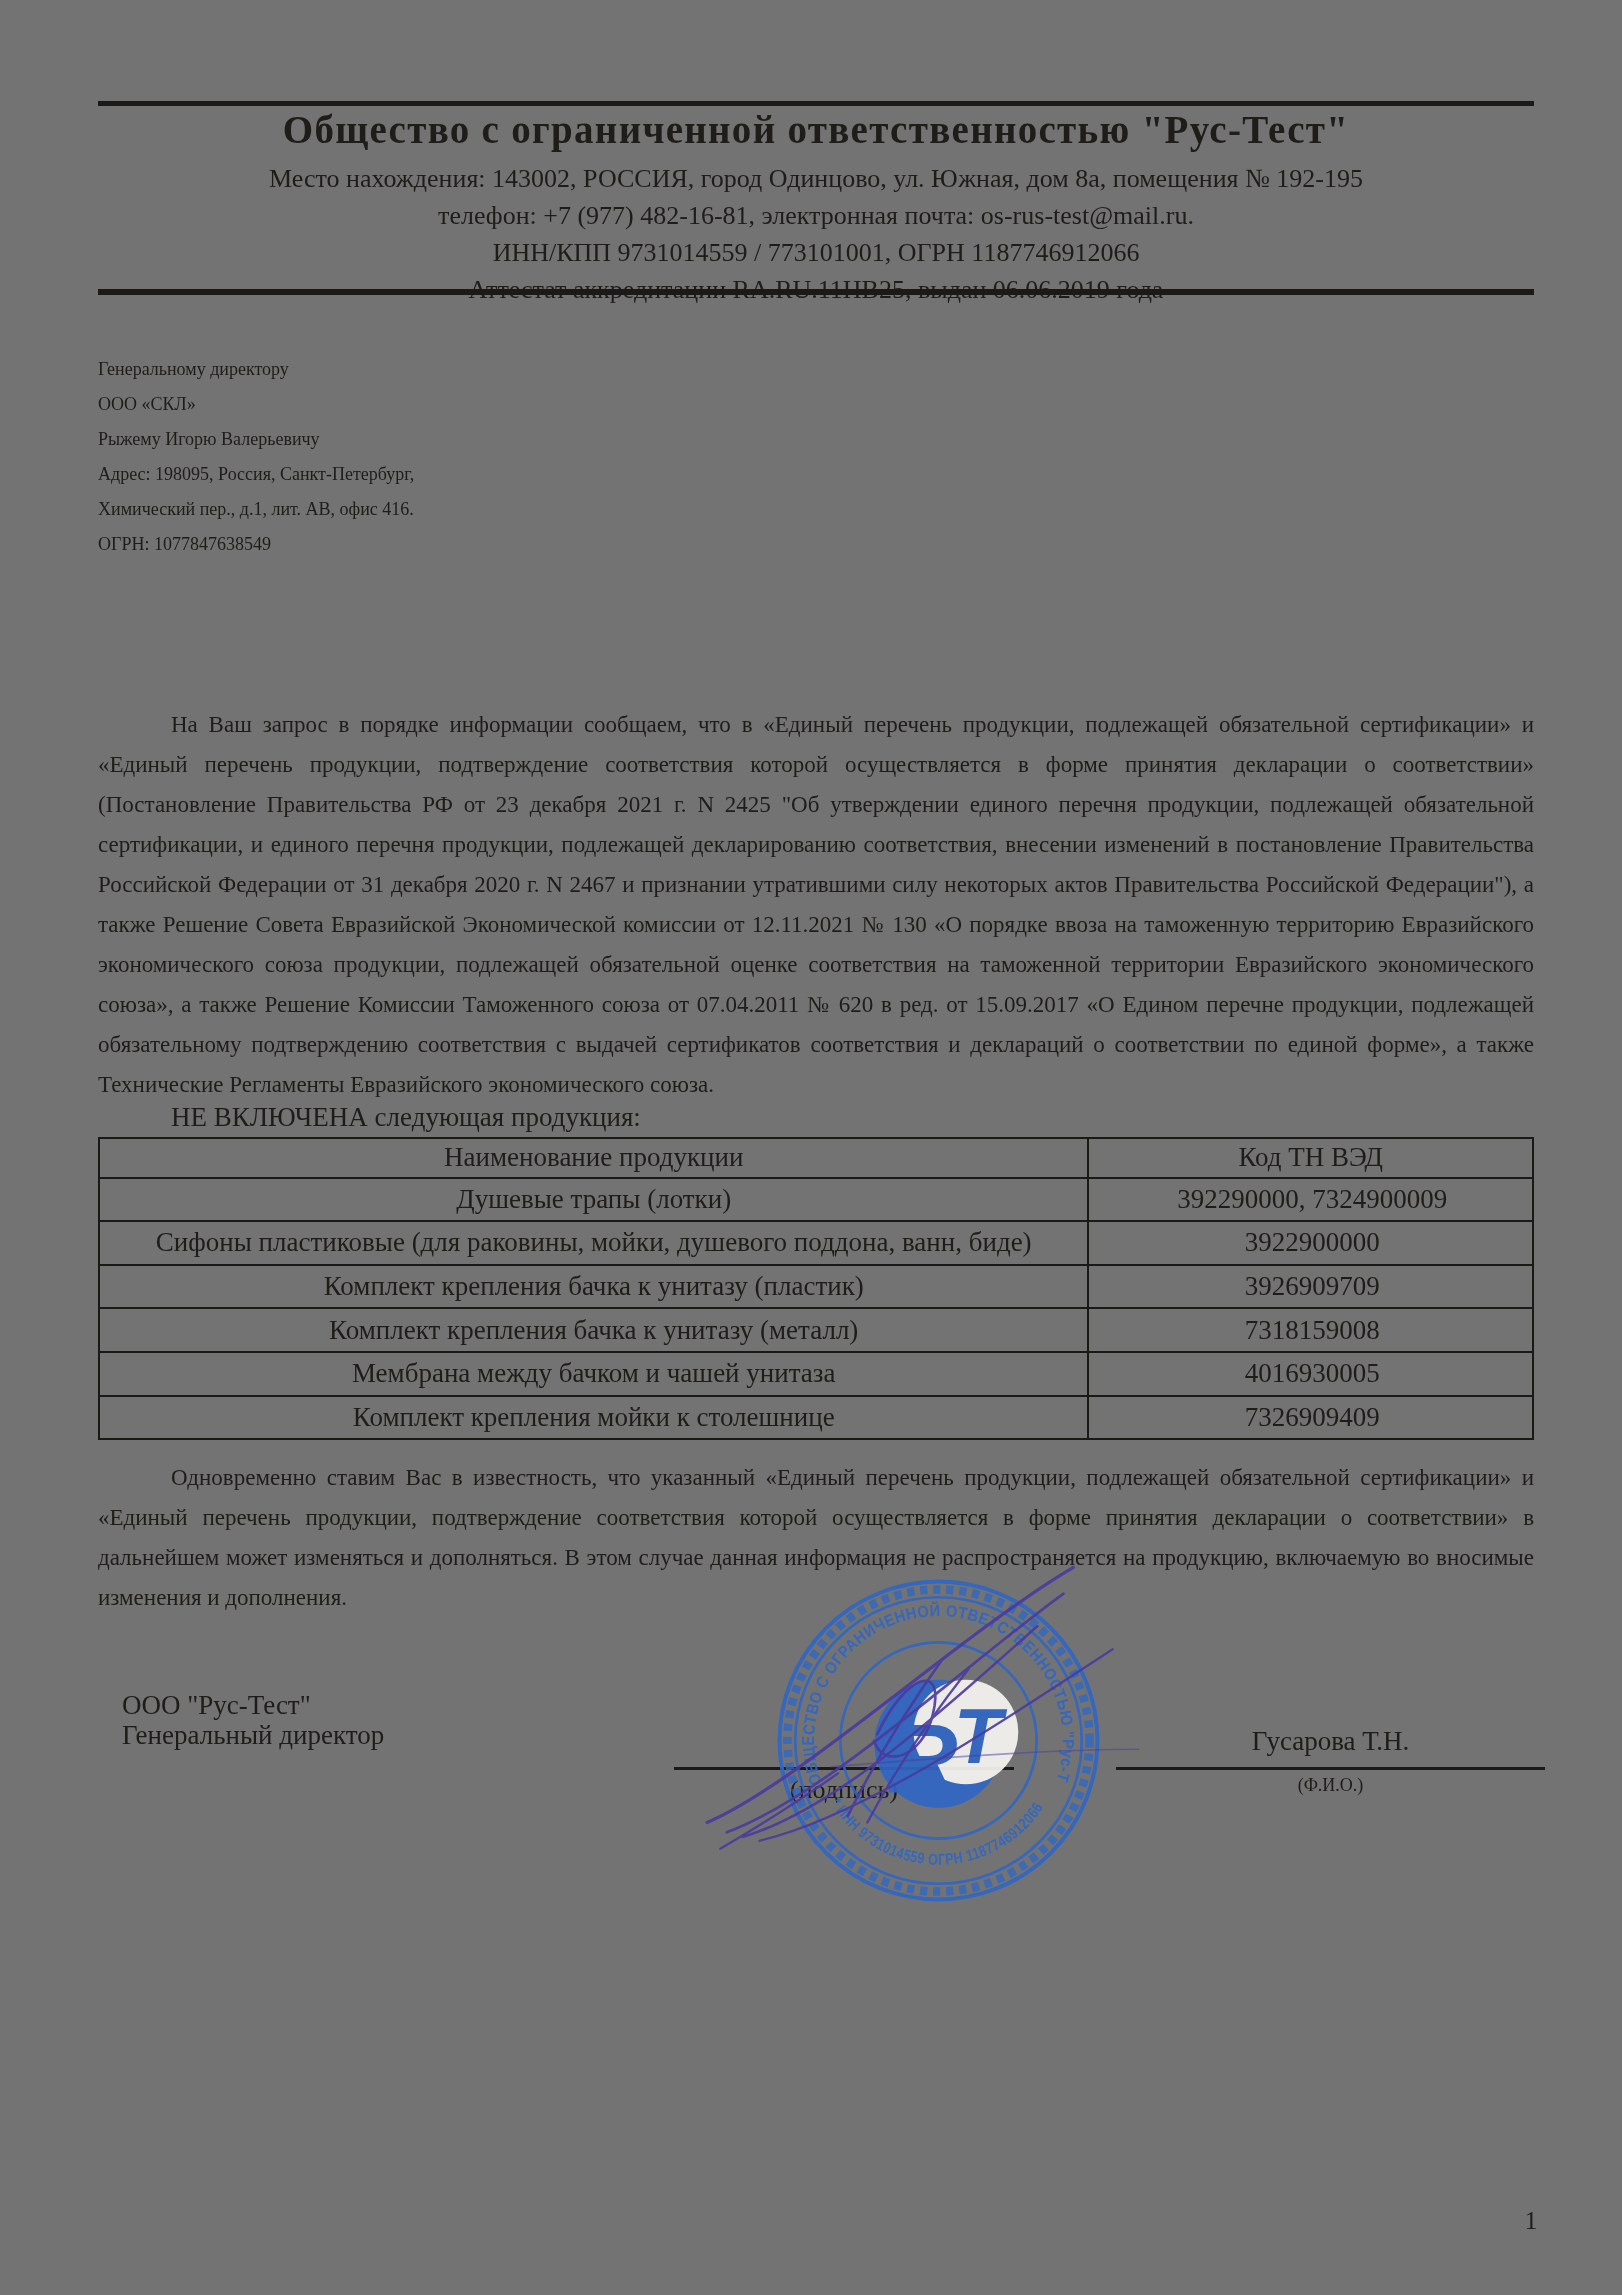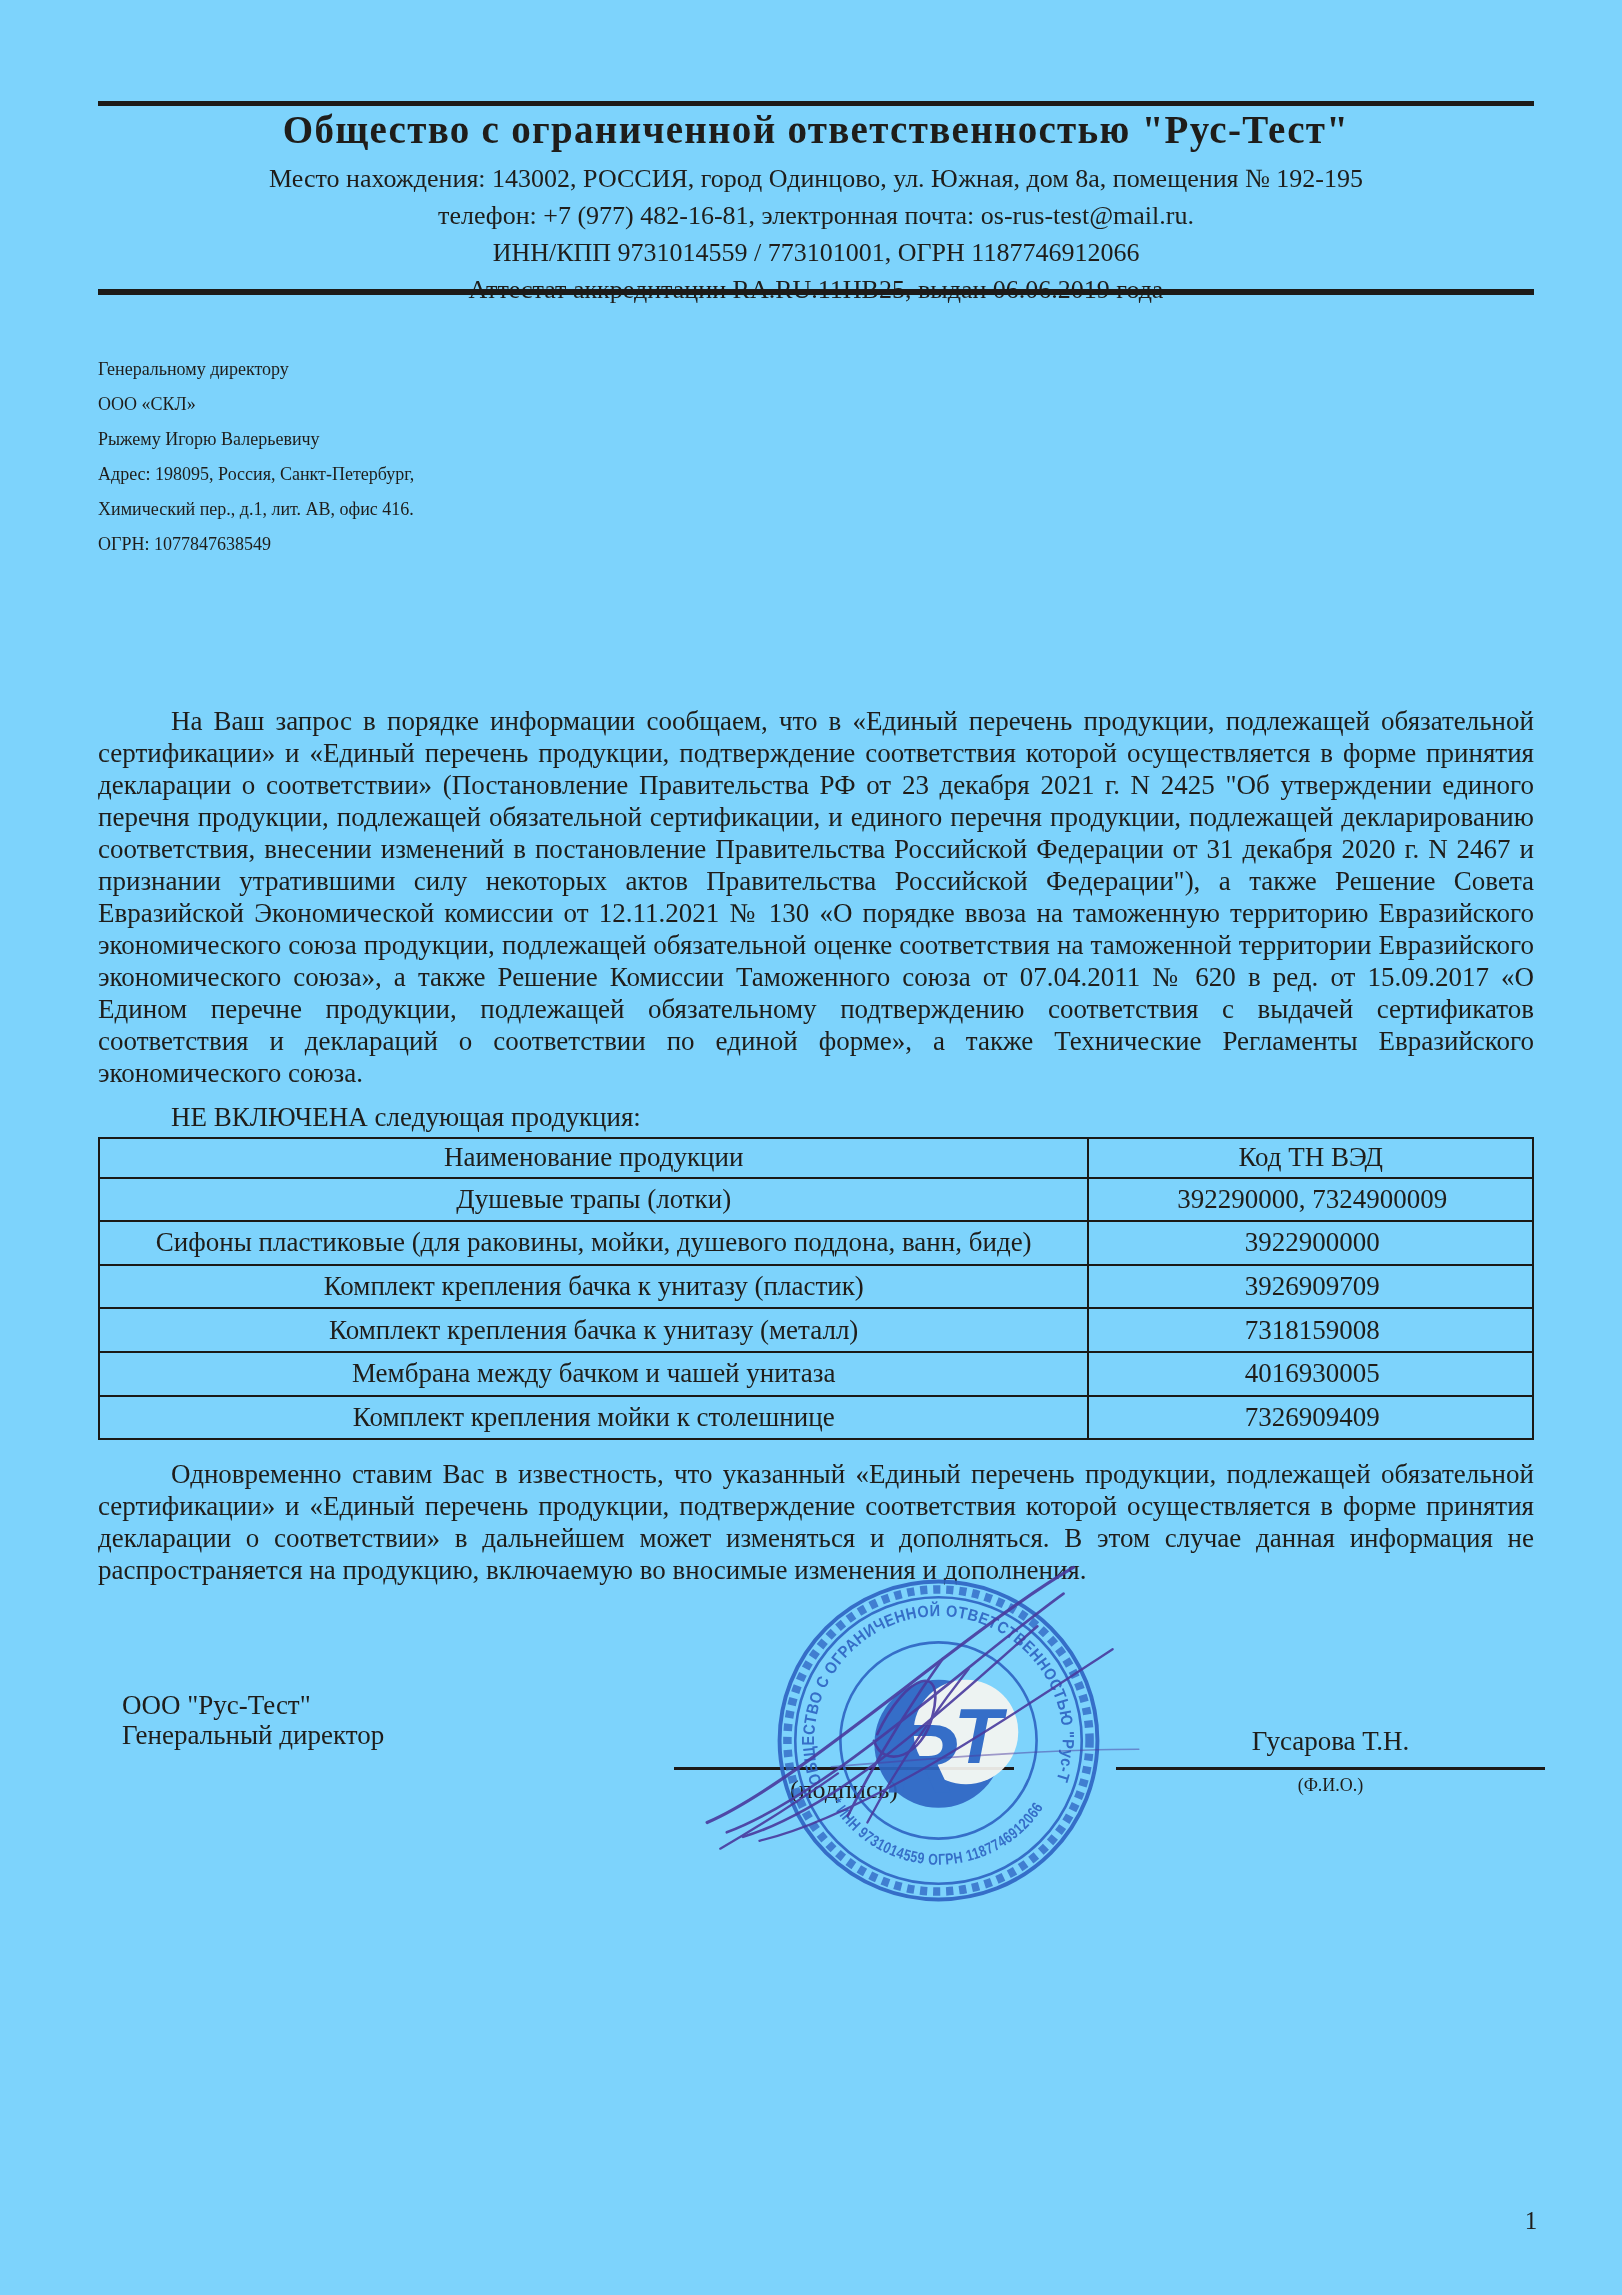--- a/index.html
+++ b/index.html
@@ -1,21 +1,21 @@
 <!DOCTYPE html>
 <html style="font-size:10.5px"><head>
 <meta charset="utf-8">
 <style>
   html, body { margin: 0; padding: 0; }
   body { background: #e8e8e6; }
   .page {
     position: relative;
     width: 1623px;
     height: 2295px;
-    background: #7dd3fc;
+    background: #737373;
     font-family: "Liberation Serif", serif;
     color: #1f1d1a;
     overflow: hidden;
   }
   .abs { position: absolute; }
   .content-x { left: 98px; width: 1436px; }
 
   .rule { background: #1c1a18; }
   .rule-top { top: 101px; height: 4.6px; }
   .rule-bottom { top: 289px; height: 5.9px; }
@@ -26,21 +26,21 @@
     white-space: nowrap;
   }
   .org-lines { top: 160px; text-align: center; font-size: 26px; line-height: 37px; }
 
   .ref-line { top: 305px; font-size: 27.5px; }
 
   .addressee { top: 352px; text-align: left; font-size: 18px; line-height: 35px; }
 
   .letter-title { top: 606px; text-align: center; font-size: 29px; letter-spacing: 1.3px; }
 
-  .para { font-size: 27px; line-height: 32px; text-align: justify; }
+  .para { font-size: 23px; line-height: 40px; text-align: justify; }
   .para .indent { display: inline-block; width: 73px; }
   .para1 { top: 705px; }
   .para2 { top: 1458px; }
 
   .not-included { top: 1102px; font-size: 27px; }
   .not-included .indent { display: inline-block; width: 73px; }
 
   .products-table { top: 1137px; }
   table.doc-table {
     width: 1436px; border-collapse: collapse;

